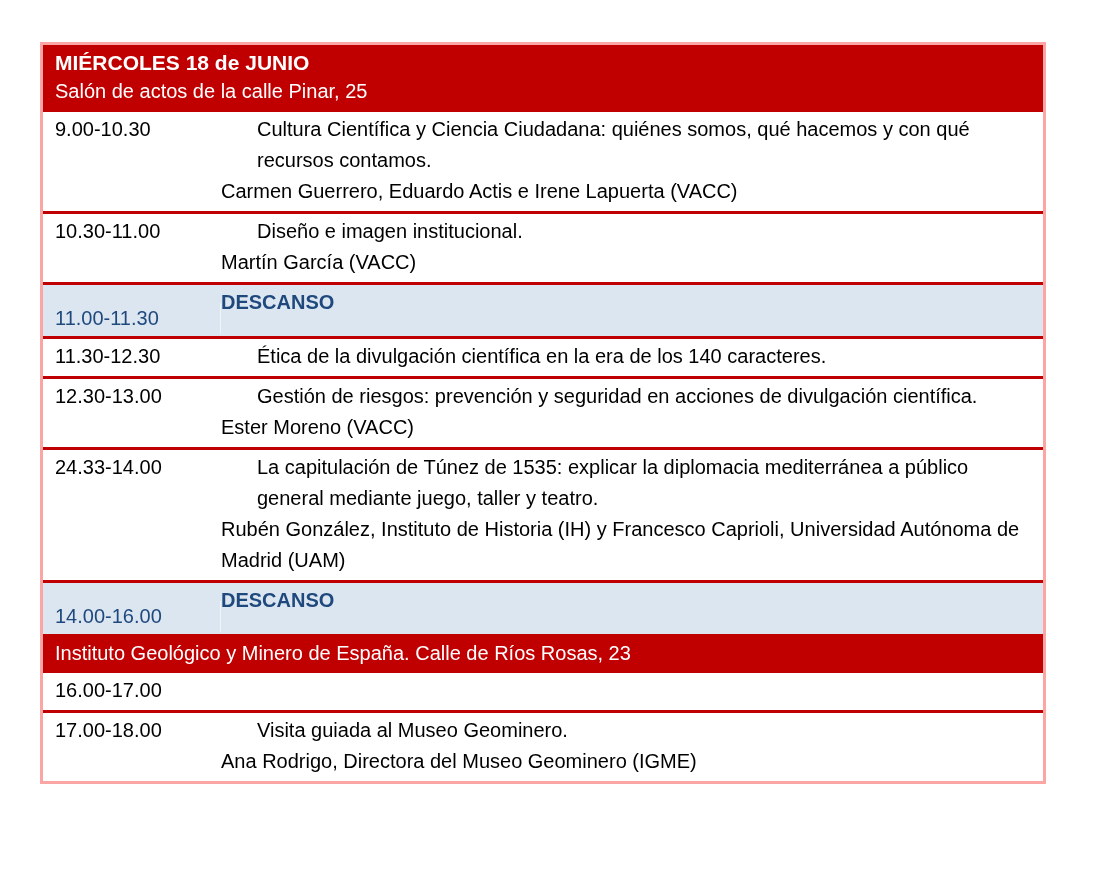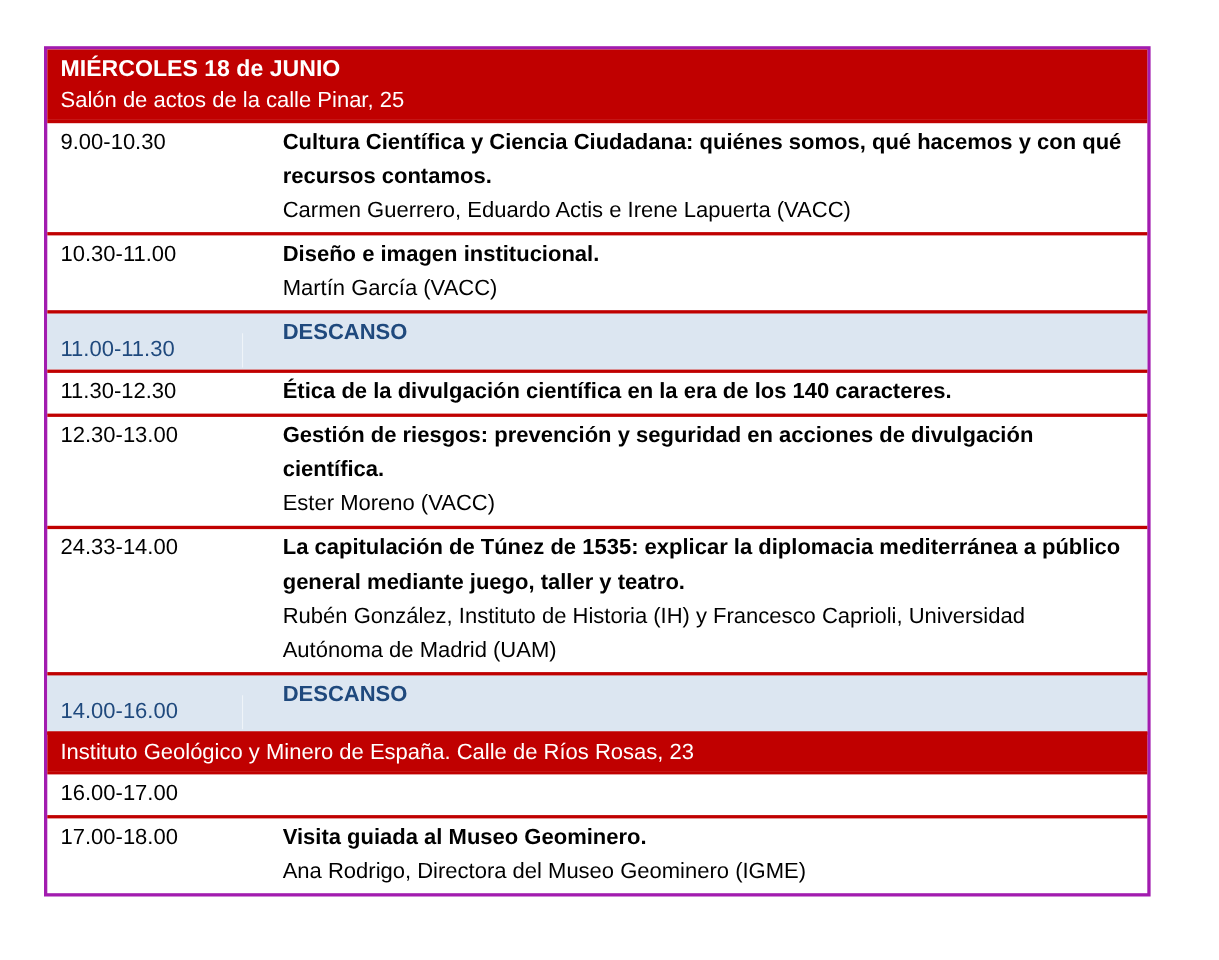--- a/index.html
+++ b/index.html
@@ -14,21 +14,21 @@
     height: 873px;
     background: #ffffff;
     overflow: hidden;
   }
   .table {
     position: absolute;
     left: 40px;
     top: 42px;
     width: 1006px;
     box-sizing: border-box;
-    border: 3px solid #a21caf;
+    border: 3px solid #fca5a5;
     background: #ffffff;
   }
   .row { box-sizing: border-box; }
   .row + .row { border-top: 3px solid #C00000; }
 
   
   .band {
     background: #C00000;
     color: #ffffff;
     padding: 3px 12px;
@@ -45,24 +45,23 @@
   }
 
   
   .grid-row {
     display: grid;
     grid-template-columns: 166px 1fr;
     padding: 2px 16px 4px 12px;
     font-size: 20px;
     line-height: 31px;
     color: #000000;
-    gap: 36px;
   }
   .time { white-space: nowrap; }
-  .title { font-weight: bold; }
+  .title { font-weight: normal; margin-left: 36px; }
   .speaker { font-weight: normal; }
   .speaker.spaced { margin-top: 13px; }
 
   
   .break-row {
     background: #DCE6F1;
     color: #1F497D;
     padding-top: 2px;
     padding-bottom: 2px;
   }

